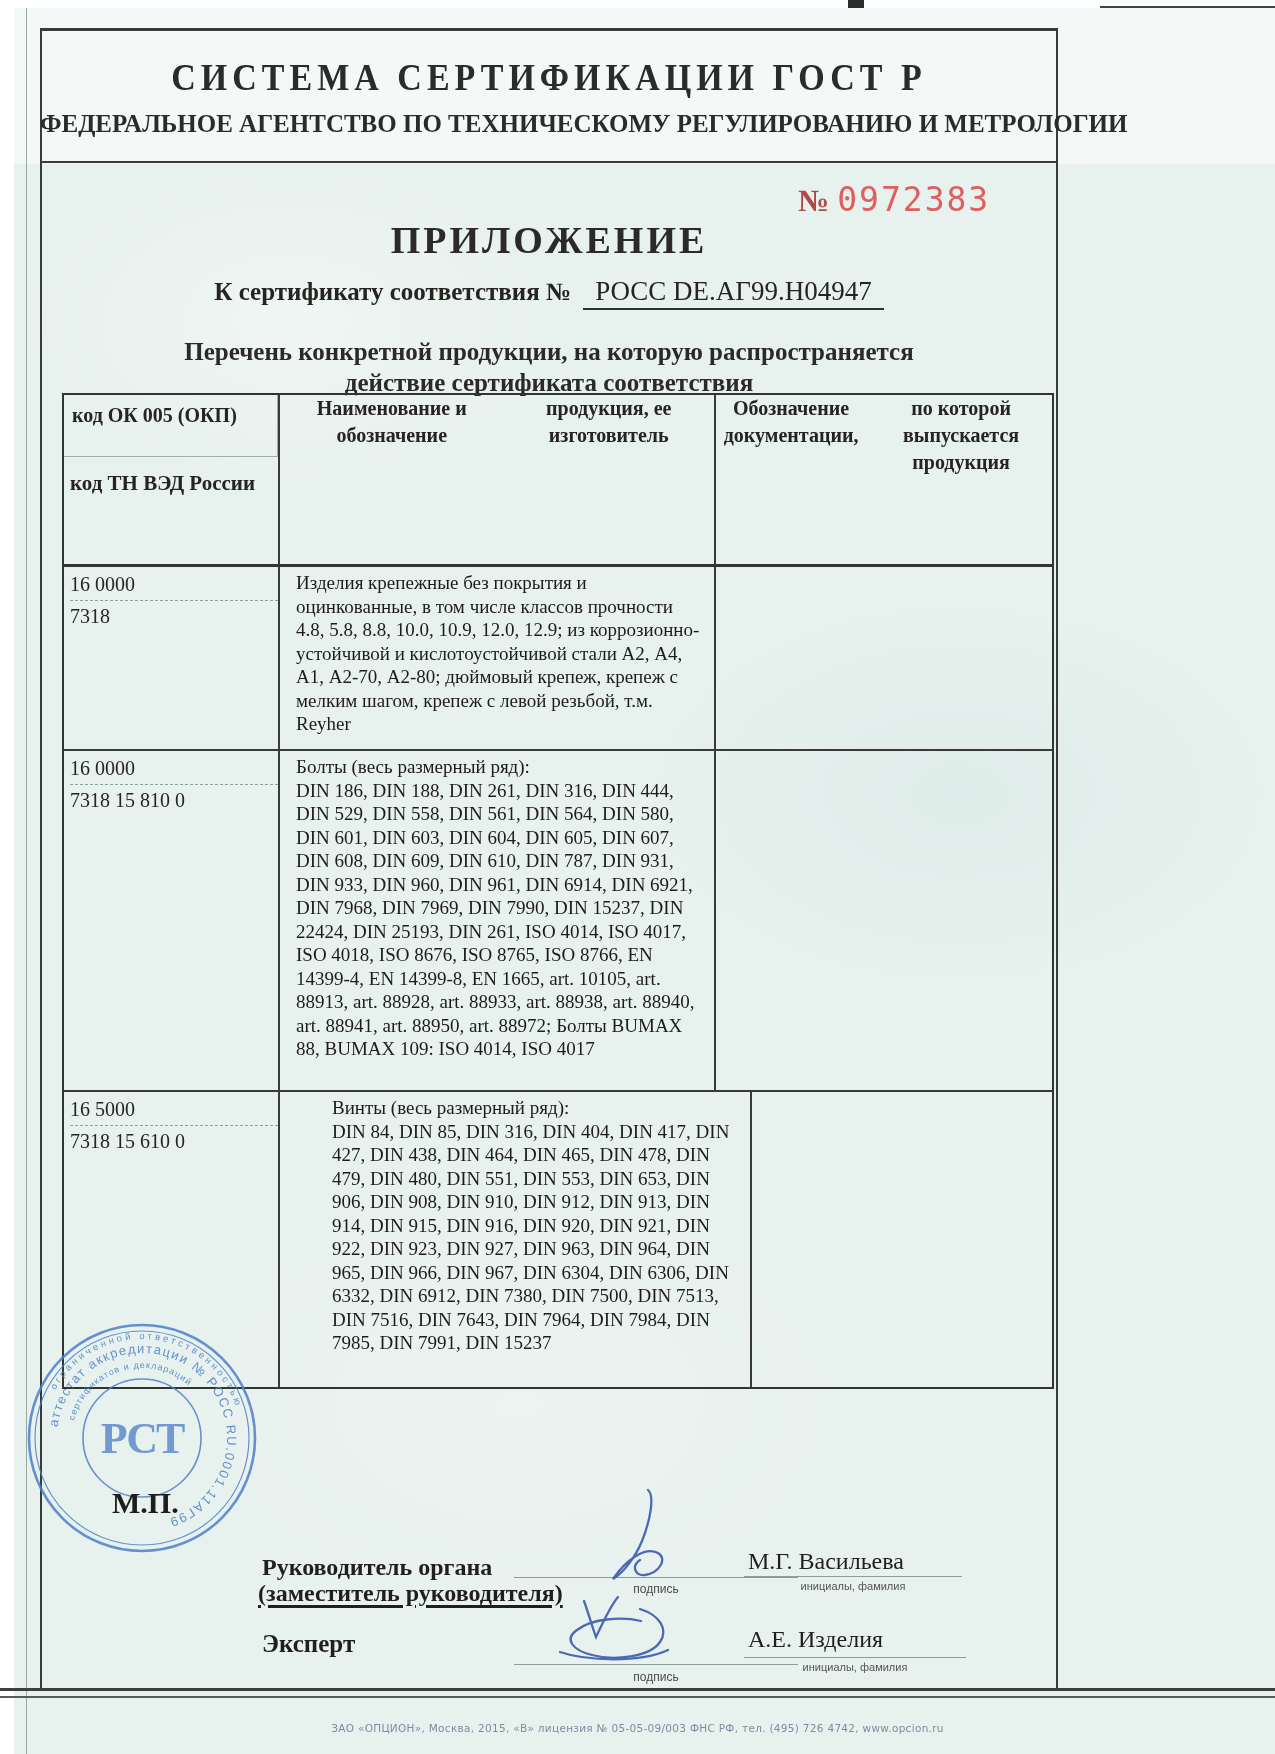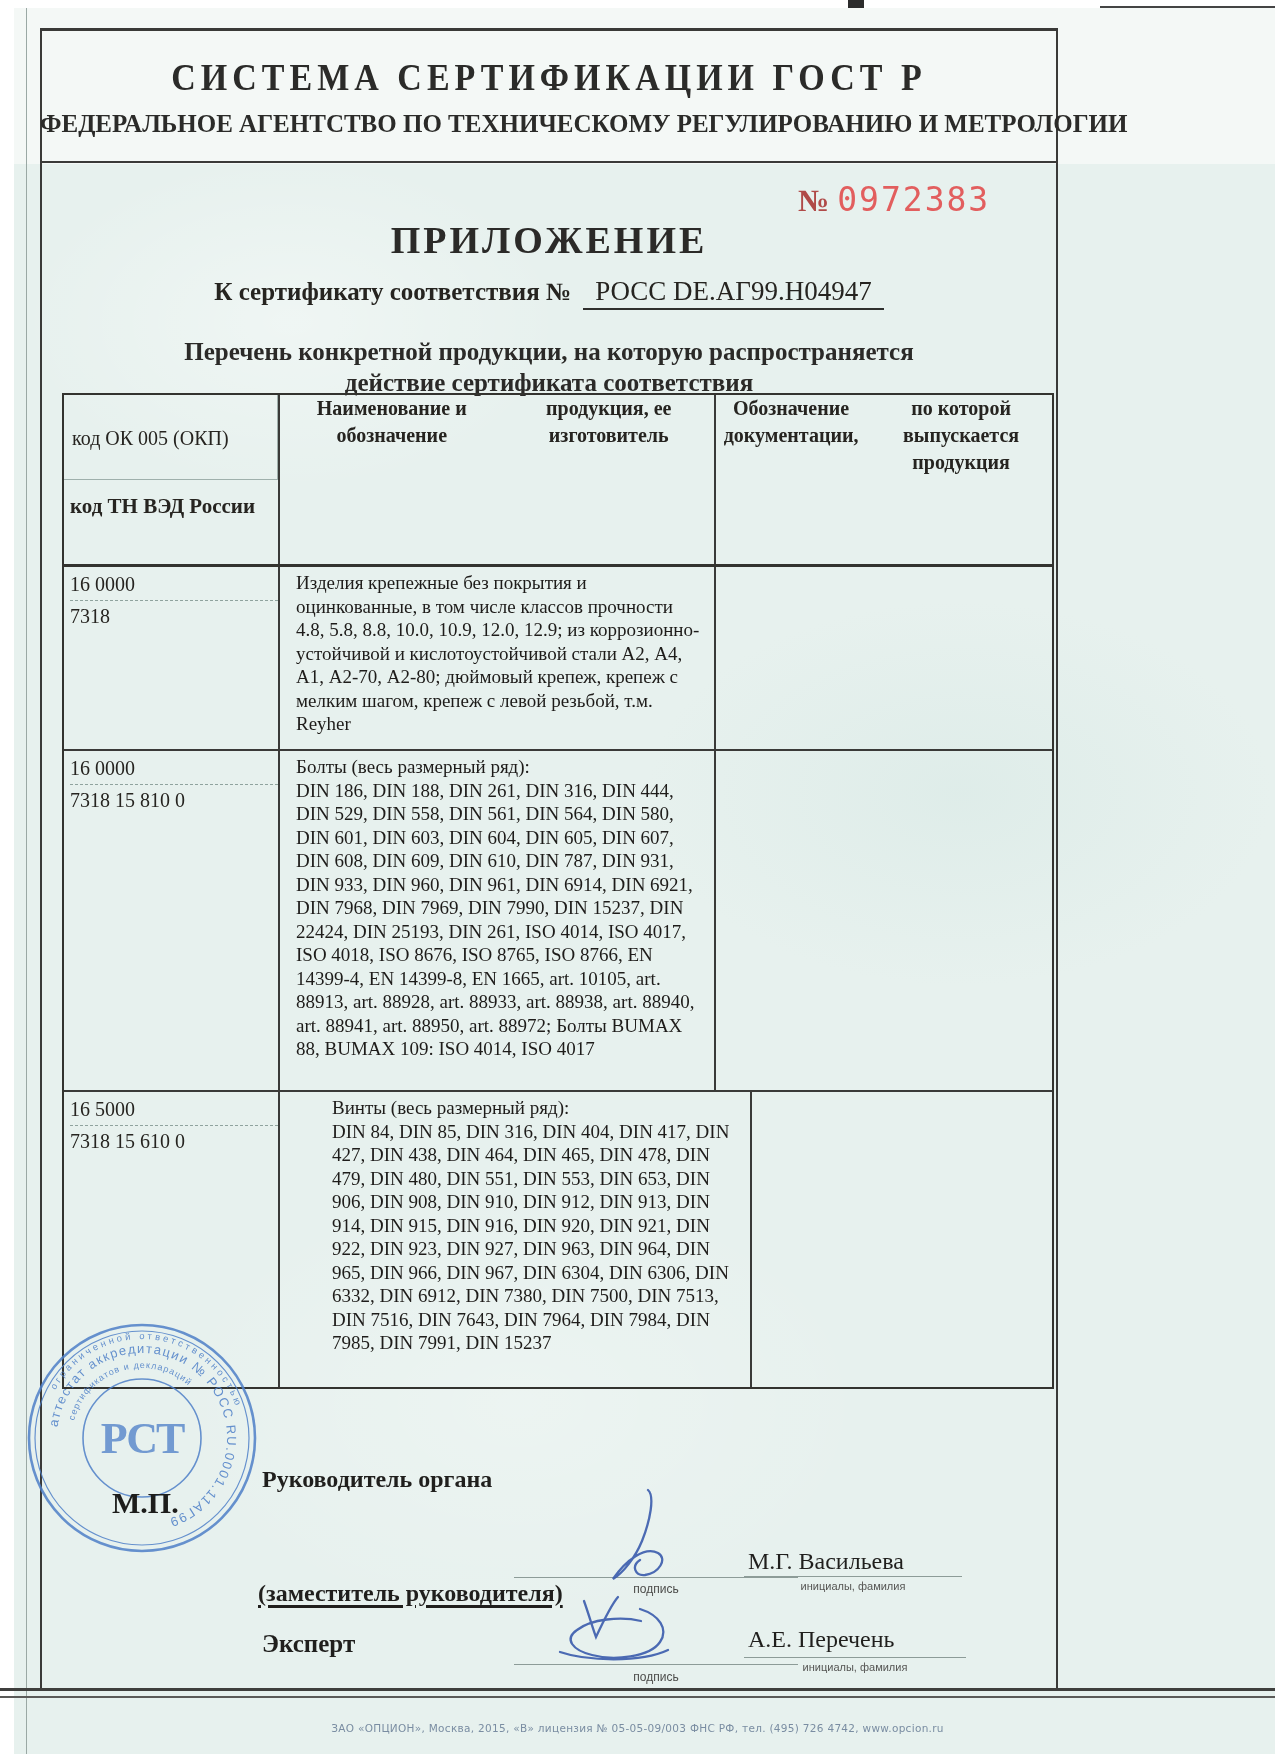--- a/index.html
+++ b/index.html
@@ -71,36 +71,36 @@
   .c1,.c2{border-right:2px solid #3a3a38;}
   .thead{height:172px;border-bottom:3px solid #33332f;}
   .tbody-row{border-bottom:2px solid #3a3a38;}
   .tbody-row:last-child{border-bottom:none;gap:36px;}
   .hr1{height:184px;}
   .hr2{height:341px;}
   .hr3{height:295px;}
 
   .hcell-codes{display:flex;flex-direction:column;}
   .hcode-top{height:52px;border-bottom:1px solid #9fb0ac;border-right:1px solid #9fb0ac;
-    font-size:20px;font-weight:400;padding:32px 0 0 8px;}
+    font-size:20px;font-weight:700;padding:9px 0 0 8px;}
   .hcode-bottom{font-size:21px;font-weight:700;padding:14px 0 0 6px;}
   .hcell-center{display:flex;flex-direction:row;justify-content:center;text-align:center;
     font-size:20px;font-weight:700;line-height:27px;}
 
   .code-cell{font-size:20px;line-height:24px;padding:3px 0 0 6px;}
   .code-okp{display:block;border-bottom:1px dashed #8fa39e;padding:2px 0 4px 0;margin-right:0;}
   .code-tnved{display:block;padding-top:3px;}
   .name-cell{font-size:19px;line-height:23.5px;padding:4px 8px 0 16px;color:#1e1c1a;}
   .name-title{display:block;}
   .name-body{display:block;}
   .docs-cell{font-size:19px;padding:4px;}
 
   
   .mp-label{position:absolute;left:112px;top:1486px;font-size:30px;font-weight:700;color:#1d1d1b;z-index:7;}
-  .role1a{position:absolute;left:262px;top:1466px;font-size:24px;font-weight:700;color:#201f1d;}
+  .role1a{position:absolute;left:262px;top:1554px;font-size:24px;font-weight:700;color:#201f1d;}
   .role1b{position:absolute;left:258px;top:1580px;font-size:24px;font-weight:700;color:#201f1d;
     text-decoration:underline;text-decoration-thickness:2.5px;text-underline-offset:4px;}
   .role2{position:absolute;left:262px;top:1630px;font-size:25px;font-weight:700;color:#201f1d;}
 
   .sig-line1{position:absolute;left:514px;top:1577px;width:284px;height:1px;background:#8d9c98;}
   .sig-line2{position:absolute;left:514px;top:1664px;width:284px;height:1px;background:#8d9c98;}
   .sig-cap1{position:absolute;left:514px;top:1582px;width:284px;text-align:center;
     font-family:"Liberation Sans","DejaVu Sans",sans-serif;font-size:12px;color:#4c4c4a;}
   .sig-cap2{position:absolute;left:514px;top:1670px;width:284px;text-align:center;
     font-family:"Liberation Sans","DejaVu Sans",sans-serif;font-size:12px;color:#4c4c4a;}
@@ -239,19 +239,19 @@
 <div class="role2">Эксперт</div>
 
 <div class="sig-line1"></div>
 <div class="sig-cap1">подпись</div>
 <div class="sig-line2"></div>
 <div class="sig-cap2">подпись</div>
 
 <div class="name1">М.Г. Васильева</div>
 <div class="name1-line"></div>
 <div class="name1-cap">инициалы, фамилия</div>
-<div class="name2">А.Е. Перечень</div>
+<div class="name2">А.Е. Изделия</div>
 <div class="name2-line"></div>
 <div class="name2-cap">инициалы, фамилия</div>
 
 <div class="bottom-rule-a"></div>
 <div class="bottom-rule-b"></div>
 <div class="footer-text">ЗАО «ОПЦИОН», Москва, 2015, «В»    лицензия № 05-05-09/003 ФНС РФ, тел. (495) 726 4742, www.opcion.ru</div>
 
 </body></html>

